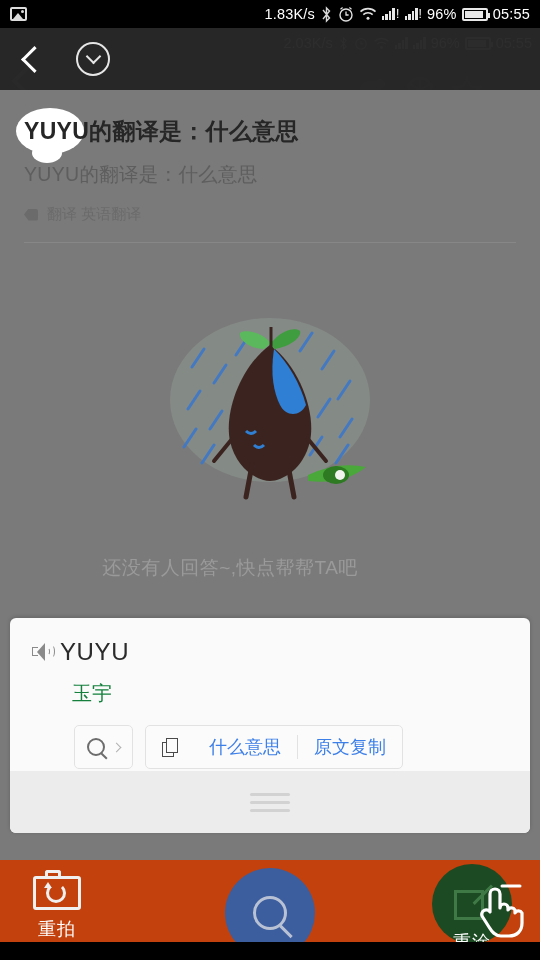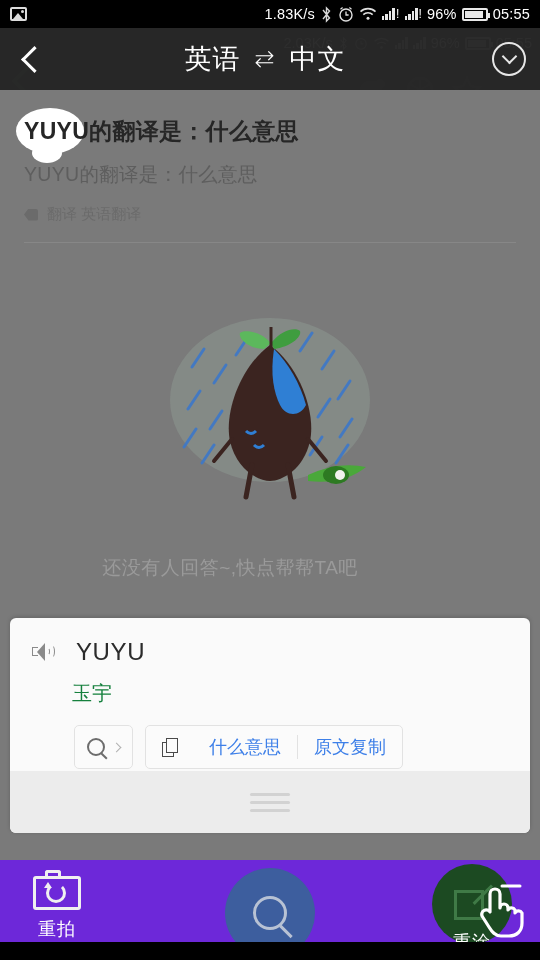--- a/index.html
+++ b/index.html
@@ -162,21 +162,21 @@
     text-align: center; font-size: 19px; color: #9a9a9a; letter-spacing: .5px;
   }
 
   
   #card {
     position: absolute; left: 10px; top: 618px; width: 520px; height: 215px;
     background: #fafafa; border-radius: 6px; overflow: hidden;
     box-shadow: 0 -1px 4px rgba(0,0,0,.18);
   }
   #card-body { padding: 20px 22px 0 22px; }
-  #card-word-row { display: flex; align-items: center; gap: 20px; }
+  #card-word-row { display: flex; align-items: center; gap: 4px; }
   .speaker {
     width: 24px; height: 20px; position: relative; flex: none;
   }
   .speaker .body {
     position: absolute; left: 0; top: 5px; width: 6px; height: 9px;
     border: 1.6px solid #8a8a8a; border-right: none;
   }
   .speaker .cone {
     position: absolute; left: 5px; top: 1px;
     width: 0; height: 0;
@@ -233,21 +233,21 @@
     position: absolute; left:0; bottom:0; width: 520px; height: 62px;
     background: #ececec;
     display: flex; align-items: center; justify-content: center;
   }
   #drag-handle { display: flex; flex-direction: column; gap: 5px; }
   #drag-handle i { display:block; width: 40px; height: 3px; background: #d2d2d2; border-radius: 2px; }
 
   
   #toolbar {
     position: absolute; left: 0; top: 860px; width: 540px; height: 100px;
-    background: #6d28d9;
+    background: #c2410c;
   }
   #btn-retake {
     position: absolute; left: 12px; top: 10px; width: 90px;
     display: flex; flex-direction: column; align-items: center; gap: 7px;
     color: #fff;
   }
   .cam-icon { width: 48px; height: 40px; position: relative; }
   .cam-icon .box {
     position: absolute; left: 0; top: 6px; width: 48px; height: 34px;
     border: 3px solid #f0f0f0; border-radius: 3px;
@@ -443,25 +443,20 @@
             <circle cx="14" cy="5" r="2.6" fill="#3a3a3a"></circle>
             <circle cx="24" cy="5" r="2.6" fill="#3a3a3a"></circle>
           </svg>
       </span>
     </div>
   </div>
 
   <div id="header">
     <div id="back-chevron">
       <span class="ch"></span>
-    </div>
-    <div id="lang-title">
-      <span>英语</span>
-      <span class="swap">⇆</span>
-      <span>中文</span>
     </div>
     <div id="collapse-btn">
       <span class="circ">
           <i></i>
         </span>
     </div>
   </div>
 
   <div id="content">
 

